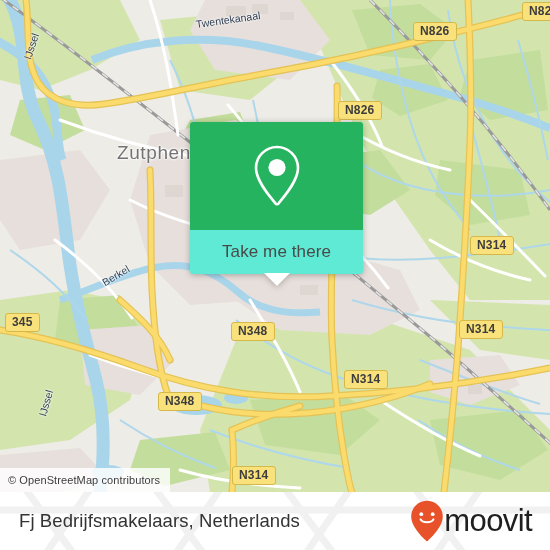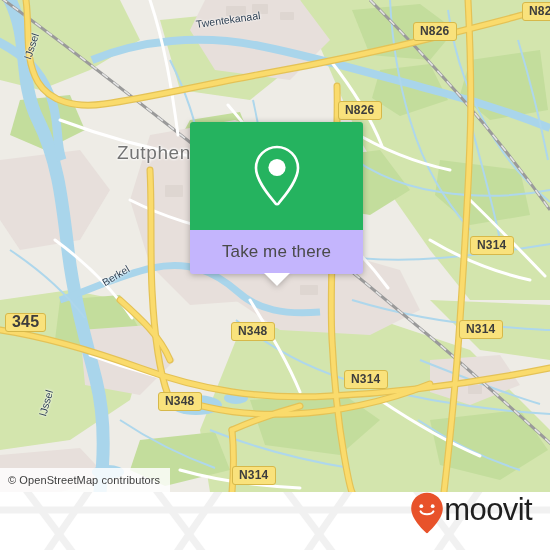--- a/index.html
+++ b/index.html
@@ -59,21 +59,21 @@
     filter: drop-shadow(0 1px 3px rgba(0,0,0,0.28));
   }
   #callout-head {
     height: 108px;
     border-radius: 3px 3px 0 0;
     display: flex;
     align-items: center;
     justify-content: center;
   }
   #callout-body {
-    background: #c4b5fd;
+    background: #5eead4;
     border-radius: 0 0 3px 3px;
     height: 44px;
     display: flex;
     align-items: center;
     justify-content: center;
   }
   #callout-label {
     font-size: 17px;
     color: #4a4a4a;
     letter-spacing: 0.1px;
@@ -117,21 +117,21 @@
     letter-spacing: 0.1px;
     white-space: nowrap;
     z-index: 3;
   }
   #brand {
     position: absolute;
     right: 18px;
     top: 0;
     height: 58px;
     display: flex;
-    align-items: flex-start;
+    align-items: center;
     z-index: 3;
   }
   #brand-name {
     font-size: 31px;
     color: #1f1f1f;
     letter-spacing: -0.6px;
     font-weight: 400;
   }
 </style>
 </head>
@@ -290,21 +290,21 @@
     <div id="map-shields">
         <div style="position: absolute; left: 522px; top: 2px; background: rgb(249, 226, 124); border: 1.5px solid rgb(214, 184, 74); border-radius: 3px; color: rgb(61, 61, 61); font-size: 12px; font-weight: bold; padding: 1px 6px 2px; line-height: 14px; letter-spacing: 0.2px; white-space: nowrap;">N826</div>
         <div style="position: absolute; left: 413px; top: 22px; background: rgb(249, 226, 124); border: 1.5px solid rgb(214, 184, 74); border-radius: 3px; color: rgb(61, 61, 61); font-size: 12px; font-weight: bold; padding: 1px 6px 2px; line-height: 14px; letter-spacing: 0.2px; white-space: nowrap;">N826</div>
         <div style="position: absolute; left: 338px; top: 101px; background: rgb(249, 226, 124); border: 1.5px solid rgb(214, 184, 74); border-radius: 3px; color: rgb(61, 61, 61); font-size: 12px; font-weight: bold; padding: 1px 6px 2px; line-height: 14px; letter-spacing: 0.2px; white-space: nowrap;">N826</div>
         <div style="position: absolute; left: 470px; top: 236px; background: rgb(249, 226, 124); border: 1.5px solid rgb(214, 184, 74); border-radius: 3px; color: rgb(61, 61, 61); font-size: 12px; font-weight: bold; padding: 1px 6px 2px; line-height: 14px; letter-spacing: 0.2px; white-space: nowrap;">N314</div>
         <div style="position: absolute; left: 459px; top: 320px; background: rgb(249, 226, 124); border: 1.5px solid rgb(214, 184, 74); border-radius: 3px; color: rgb(61, 61, 61); font-size: 12px; font-weight: bold; padding: 1px 6px 2px; line-height: 14px; letter-spacing: 0.2px; white-space: nowrap;">N314</div>
         <div style="position: absolute; left: 231px; top: 322px; background: rgb(249, 226, 124); border: 1.5px solid rgb(214, 184, 74); border-radius: 3px; color: rgb(61, 61, 61); font-size: 12px; font-weight: bold; padding: 1px 6px 2px; line-height: 14px; letter-spacing: 0.2px; white-space: nowrap;">N348</div>
         <div style="position: absolute; left: 344px; top: 370px; background: rgb(249, 226, 124); border: 1.5px solid rgb(214, 184, 74); border-radius: 3px; color: rgb(61, 61, 61); font-size: 12px; font-weight: bold; padding: 1px 6px 2px; line-height: 14px; letter-spacing: 0.2px; white-space: nowrap;">N314</div>
         <div style="position: absolute; left: 158px; top: 392px; background: rgb(249, 226, 124); border: 1.5px solid rgb(214, 184, 74); border-radius: 3px; color: rgb(61, 61, 61); font-size: 12px; font-weight: bold; padding: 1px 6px 2px; line-height: 14px; letter-spacing: 0.2px; white-space: nowrap;">N348</div>
         <div style="position: absolute; left: 232px; top: 466px; background: rgb(249, 226, 124); border: 1.5px solid rgb(214, 184, 74); border-radius: 3px; color: rgb(61, 61, 61); font-size: 12px; font-weight: bold; padding: 1px 6px 2px; line-height: 14px; letter-spacing: 0.2px; white-space: nowrap;">N314</div>
-        <div style="position: absolute; left: 5px; top: 313px; background: rgb(249, 226, 124); border: 1.5px solid rgb(214, 184, 74); border-radius: 3px; color: rgb(61, 61, 61); font-size: 16px; font-weight: bold; padding: 1px 6px 2px; line-height: 14px; letter-spacing: 0.2px; white-space: nowrap;">345</div>
+        <div style="position: absolute; left: 5px; top: 313px; background: rgb(249, 226, 124); border: 1.5px solid rgb(214, 184, 74); border-radius: 3px; color: rgb(61, 61, 61); font-size: 12px; font-weight: bold; padding: 1px 6px 2px; line-height: 14px; letter-spacing: 0.2px; white-space: nowrap;">345</div>
       </div>
   </div>
 
   <div id="attribution">
     <span>© OpenStreetMap contributors</span>
   </div>
 
   <div id="callout">
     <div id="callout-head" style="background: rgb(37, 179, 95);">
       <svg width="54" height="64" viewBox="0 0 54 64">
@@ -325,20 +325,21 @@
         <path d="M95,-10 L40,70"></path>
         <path d="M150,-10 L210,70"></path>
         <path d="M225,-10 L170,70"></path>
         <path d="M280,-10 L340,70"></path>
         <path d="M355,-10 L300,70"></path>
         <path d="M410,-10 L470,70"></path>
         <path d="M485,-10 L430,70"></path>
         <path d="M-20,18 L570,18"></path>
       </g>
     </svg>
+    <div id="footer-title">Fj Bedrijfsmakelaars, Netherlands</div>
     <div id="brand">
       <svg width="34" height="42" viewBox="0 0 34 42">
         <path d="M17 0.8 C8.2 0.8 1.2 7.8 1.2 16.6 C1.2 26.8 12.8 37.6 15.8 40.6 C16.5 41.3 17.5 41.3 18.2 40.6 C21.2 37.6 32.8 26.8 32.8 16.6 C32.8 7.8 25.8 0.8 17 0.8 Z" fill="#e8522a"></path>
         <circle cx="11.3" cy="14.2" r="1.9" fill="#ffffff"></circle>
         <circle cx="22.7" cy="14.2" r="1.9" fill="#ffffff"></circle>
         <path d="M10.6 19.4 C12.4 23.2 21.6 23.2 23.4 19.4" fill="none" stroke="#ffffff" stroke-width="2.1" stroke-linecap="round"></path>
       </svg>
       <span id="brand-name">moovit</span>
     </div>
   </div>

